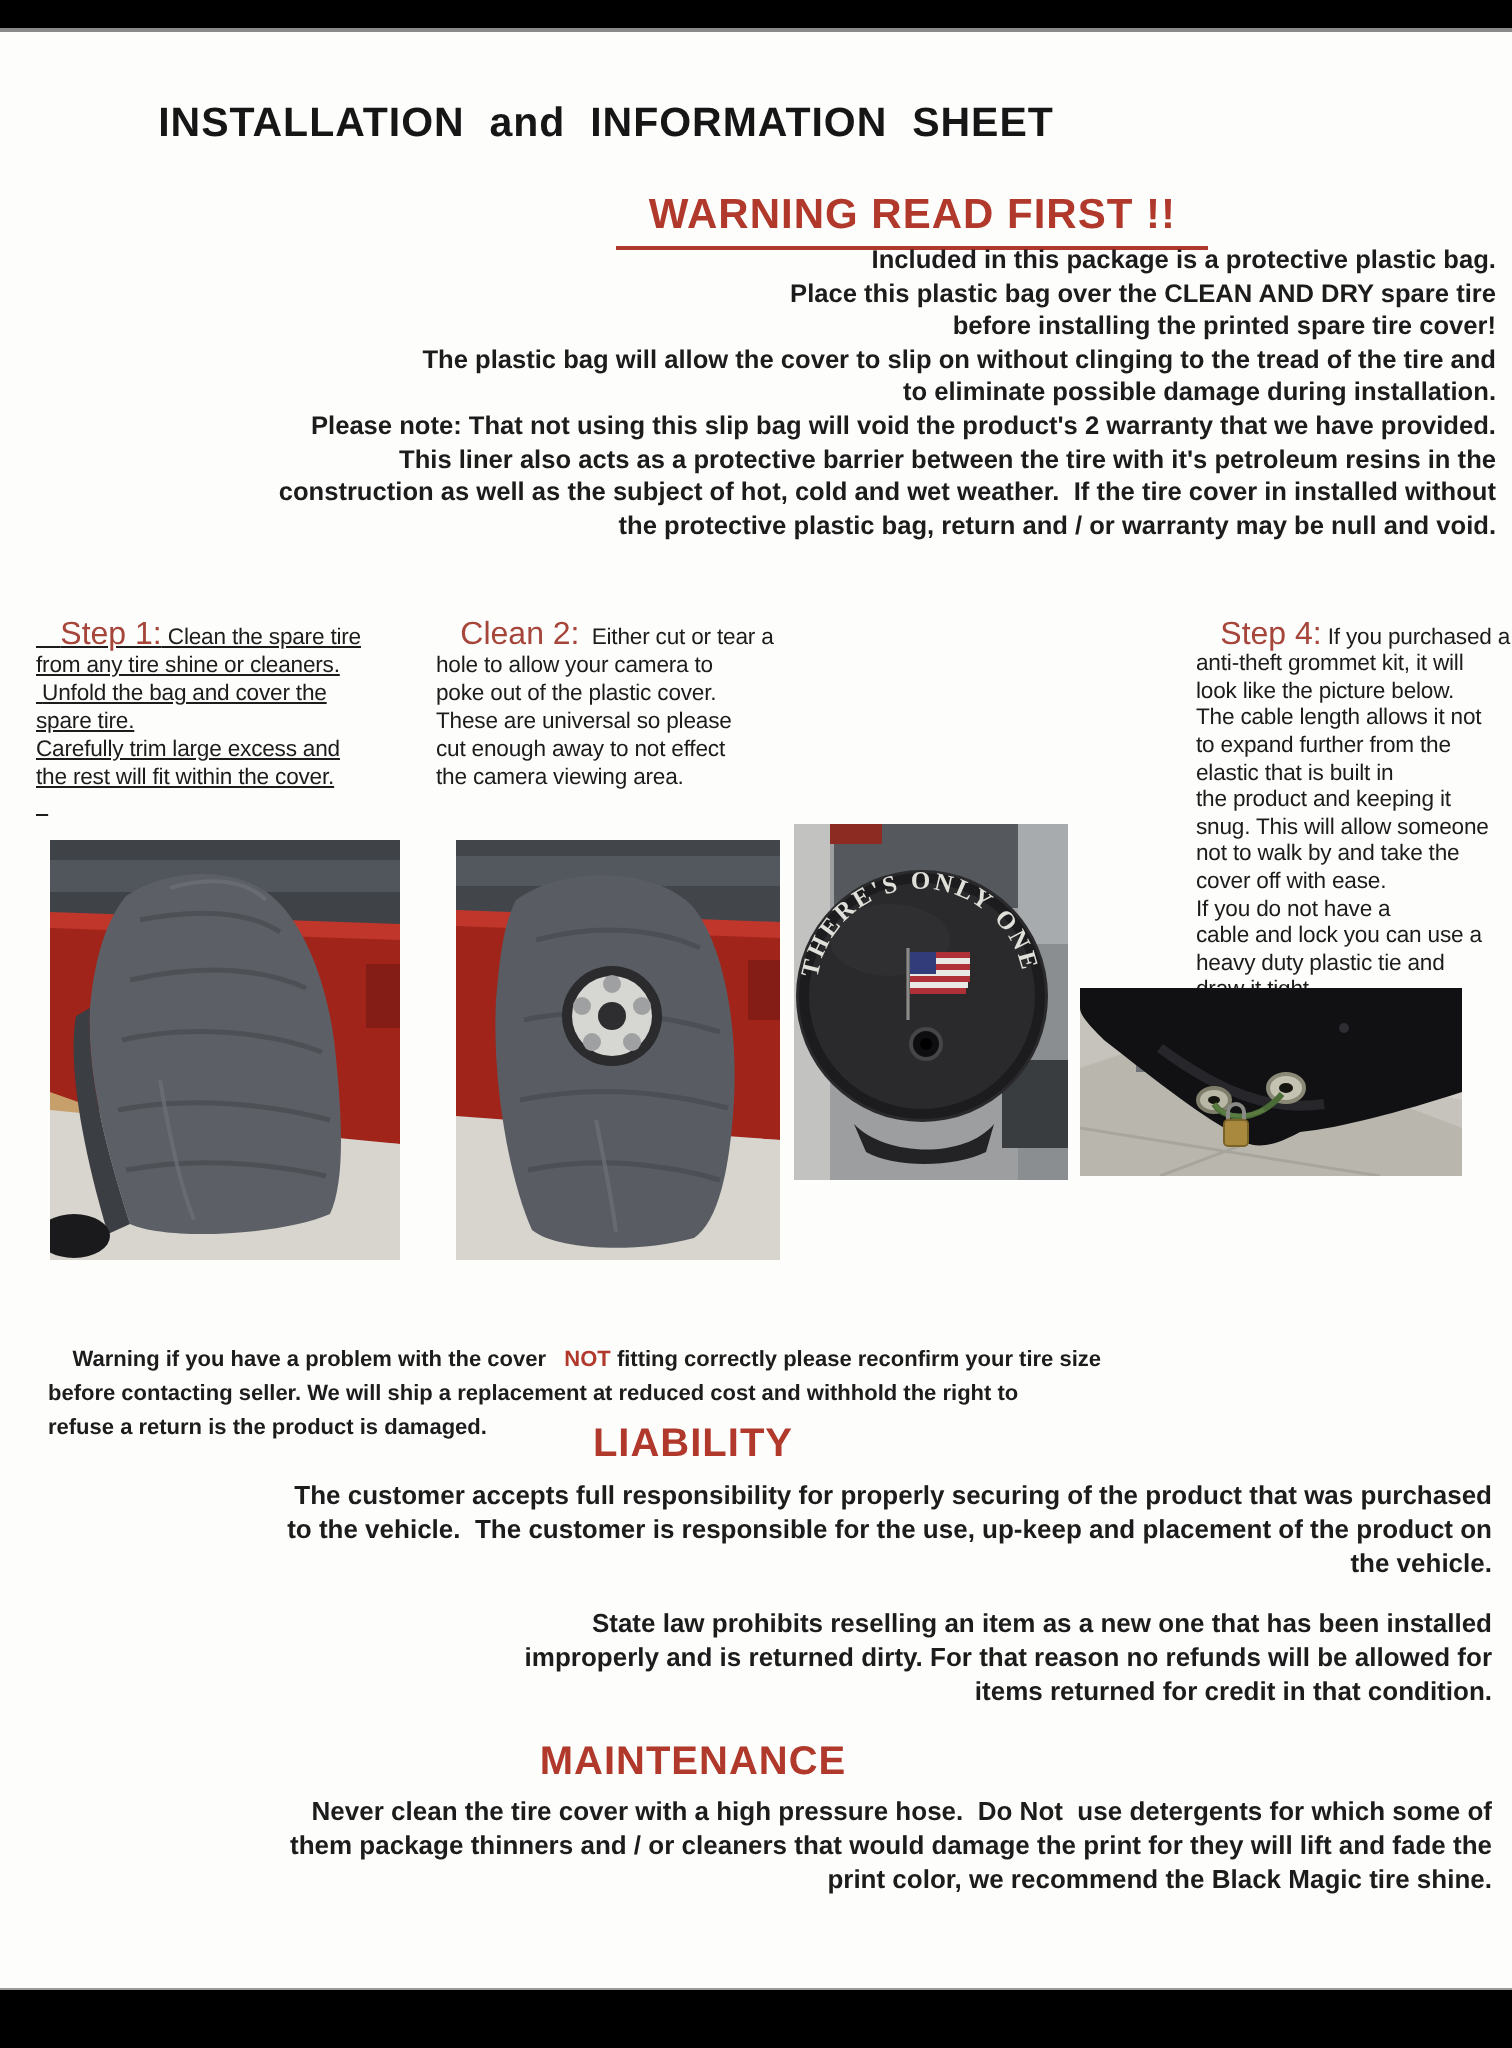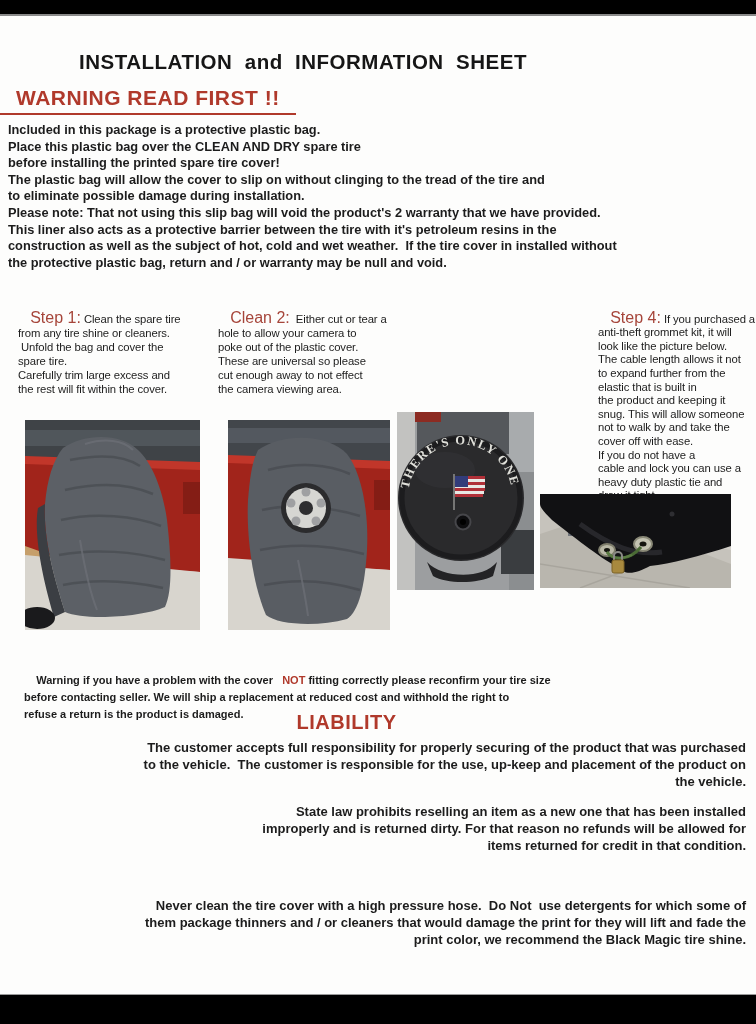--- a/index.html
+++ b/index.html
@@ -10,34 +10,34 @@
   }
   .bar { position:absolute; left:0; width:756px; background:#000; }
   .bar-top { top:0; height:14px; border-bottom:2px solid #8a8a8a; }
   .bar-bottom { top:994px; height:30px; border-top:1px solid #9a9a9a; }
 
   .page-title {
     position:absolute; top:50px; left:0; width:606px; text-align:center;
     font-size:20.5px; font-weight:bold; letter-spacing:0.5px; white-space:pre-wrap;
     color:#161616;
   }
-  .warning-title-wrap { position:absolute; top:86px; left:0; width:604px; text-align:left; }
+  .warning-title-wrap { position:absolute; top:96px; left:0; width:604px; text-align:right; }
   .warning-title {
     display:inline-block; color:#b0392b; font-size:21px; font-weight:bold;
     letter-spacing:0.5px; border-bottom:2px solid #b0392b; padding:0 16px 3px 16px;
     white-space:pre-wrap;
   }
   .intro {
-    position:absolute; top:122px; left:8px; width:740px; text-align:left;
+    position:absolute; top:122px; left:8px; width:740px; text-align:right;
     font-size:12.8px; font-weight:bold; line-height:16.6px; white-space:pre-wrap;
   }
 
   .step { position:absolute; font-size:11.3px; line-height:14px; white-space:pre-wrap; letter-spacing:-0.1px; }
   .step .step-label { color:#a6453a; font-size:16px; letter-spacing:0; }
-  #step1 { left:18px;  top:297px; width:192px; }
+  #step1 { left:18px;  top:297px; width:192px;text-decoration:underline; }
   #step2 { left:218px; top:297px; width:190px; }
   #step3 { left:400px; top:297px; width:192px; }
   #step4 { left:558px; top:297px; width:170px; line-height:13.6px;margin-left:40px; }
 
   .photo { position:absolute; display:block; }
   #photo1 { left:25px;  top:420px; }
   #photo2 { left:228px; top:420px; }
   #photo3 { left:397px; top:412px; }
   #photo4 { left:540px; top:494px; }
 
@@ -214,19 +214,20 @@
   </div>
 
   <div class="section-heading" id="liability-heading">LIABILITY</div>
   <div class="body-para" id="liability-p1">The customer accepts full responsibility for properly securing of the product that was purchased
 to the vehicle.  The customer is responsible for the use, up-keep and placement of the product on
 the vehicle.</div>
   <div class="body-para" id="liability-p2">State law prohibits reselling an item as a new one that has been installed
 improperly and is returned dirty. For that reason no refunds will be allowed for
 items returned for credit in that condition.</div>
 
+  <div class="section-heading" id="maintenance-heading">MAINTENANCE</div>
   <div class="body-para" id="maintenance-p">Never clean the tire cover with a high pressure hose.  Do Not  use detergents for which some of
 them package thinners and / or cleaners that would damage the print for they will lift and fade the
 print color, we recommend the Black Magic tire shine.</div>
 
   <div class="bar bar-bottom"></div>
 
 </div>
 
 </body></html>

